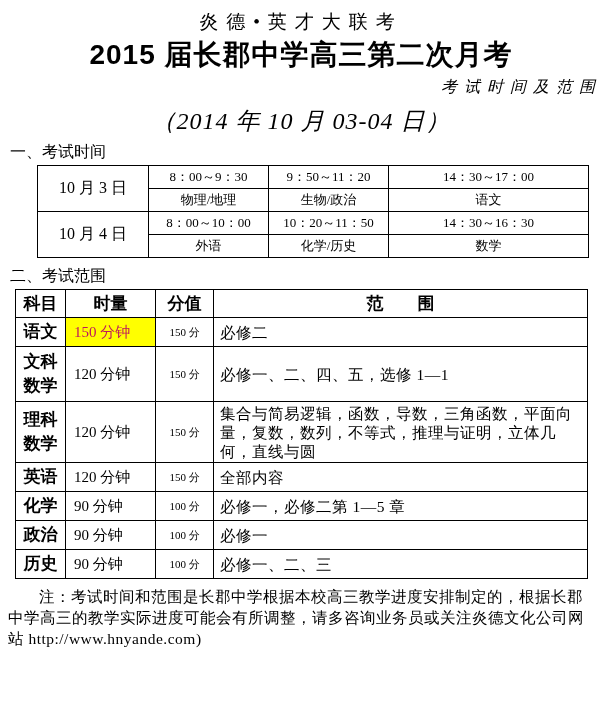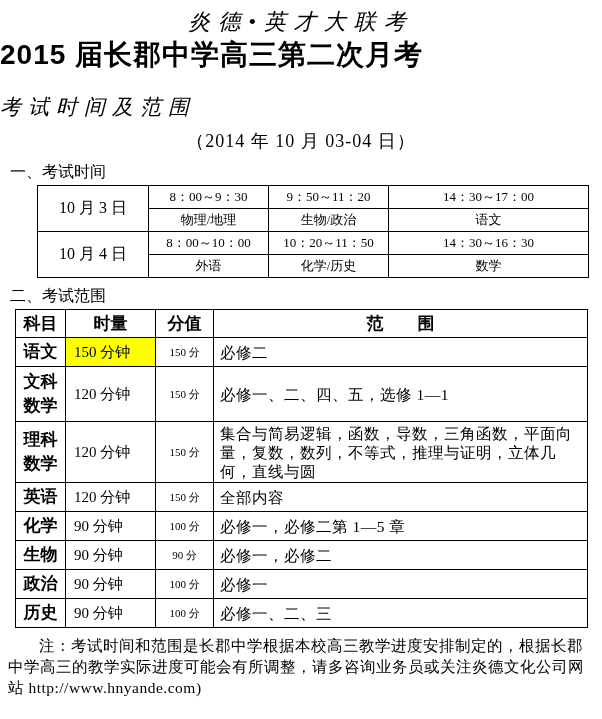--- a/index.html
+++ b/index.html
@@ -2,33 +2,33 @@
 <html><head>
 <meta charset="utf-8">
 <style>
   html,body{margin:0;padding:0;background:#fff;}
   body{
     width:602px;height:719px;overflow:hidden;color:#000;
     font-family:"Liberation Serif","DejaVu Serif",serif;
   }
   .page{padding-top:6px;}
   .brand-title{
-    text-align:center;font-size:22px;letter-spacing:8px;
-    font-style:italic;font-weight:500;line-height:32px;
+    text-align:center;font-size:19px;letter-spacing:8px;
+    font-weight:500;line-height:32px;
   }
   .exam-title{
-    text-align:left;font-size:28px;font-weight:bold;letter-spacing:1px;
+    text-align:center;font-size:28px;font-weight:bold;letter-spacing:1px;
     font-family:"Liberation Sans","DejaVu Sans",sans-serif;line-height:34px;
   }
   .sub-title{
-    text-align:left;font-size:21px;letter-spacing:7px;
-    font-style:italic;line-height:30px;margin-top:20px;
+    text-align:right;font-size:16px;letter-spacing:7px;
+    font-style:italic;line-height:30px;margin-top:0;
   }
   .date-line{
-    text-align:center;font-size:18px;letter-spacing:1px;line-height:26px;margin-top:6px;
+    text-align:center;font-size:24px;letter-spacing:1px;line-height:26px;margin-top:6px;font-style:italic;
   }
   .section-heading{
     font-size:16px;line-height:20px;margin:8px 0 3px 10px;
     font-family:"Liberation Sans","DejaVu Sans",sans-serif;
   }
   table{border-collapse:collapse;table-layout:fixed;}
   td,th{border:1px solid #000;text-align:center;padding:0;overflow:hidden;}
 
   
   .schedule{margin-left:37px;width:551px;}
@@ -116,21 +116,21 @@
     </colgroup>
     <tbody>
       <tr>
         <th>科目</th>
         <th>时量</th>
         <th>分值</th>
         <th>范　　围</th>
       </tr>
       <tr>
         <td class="subject-cell">语文</td>
-        <td class="duration-cell hl" style="background: rgb(255, 255, 0); color: #000000;">150 分钟</td>
+        <td class="duration-cell hl" style="background: rgb(255, 255, 0); color: #be185d;">150 分钟</td>
         <td class="score-cell">150 分</td>
         <td class="range-cell">必修二</td>
       </tr>
       <tr class="row-wenke">
         <td class="subject-cell">文科数学</td>
         <td class="duration-cell">120 分钟</td>
         <td class="score-cell">150 分</td>
         <td class="range-cell">必修一、二、四、五，选修 1—1</td>
       </tr>
       <tr class="row-like">
@@ -145,26 +145,20 @@
         <td class="score-cell">150 分</td>
         <td class="range-cell">全部内容</td>
       </tr>
       <tr>
         <td class="subject-cell">化学</td>
         <td class="duration-cell">90 分钟</td>
         <td class="score-cell">100 分</td>
         <td class="range-cell">必修一，必修二第 1—5 章</td>
       </tr>
       <tr>
-        <td class="subject-cell">生物</td>
-        <td class="duration-cell">90 分钟</td>
-        <td class="score-cell">90 分</td>
-        <td class="range-cell">必修一，必修二</td>
-      </tr>
-      <tr>
         <td class="subject-cell">政治</td>
         <td class="duration-cell">90 分钟</td>
         <td class="score-cell">100 分</td>
         <td class="range-cell">必修一</td>
       </tr>
       <tr>
         <td class="subject-cell">历史</td>
         <td class="duration-cell">90 分钟</td>
         <td class="score-cell">100 分</td>
         <td class="range-cell">必修一、二、三</td>

